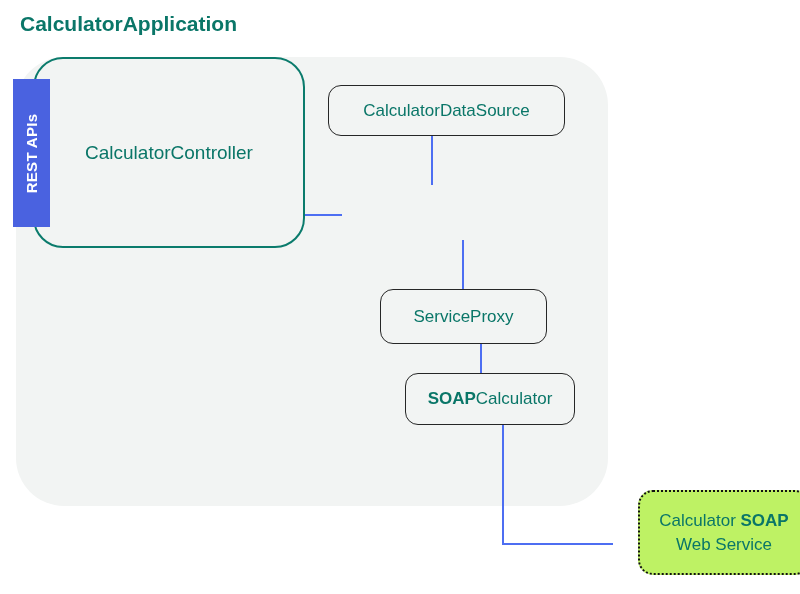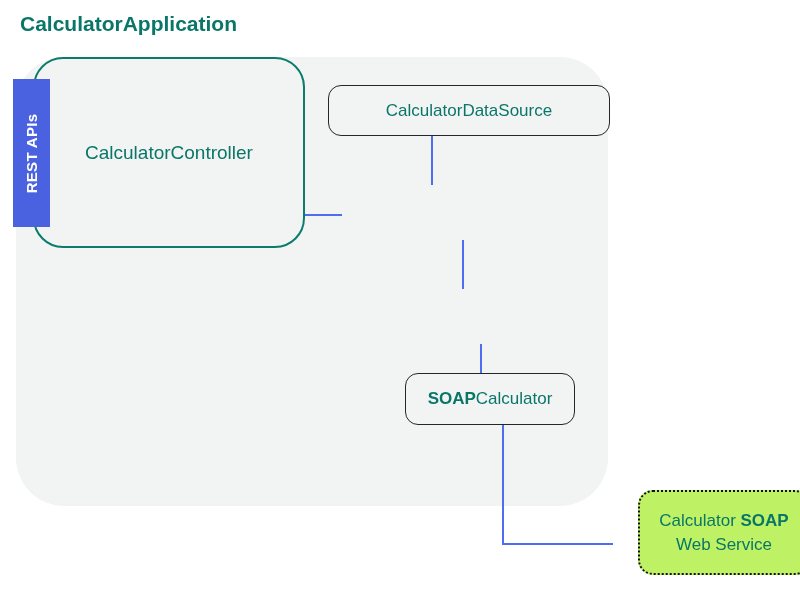--- a/index.html
+++ b/index.html
@@ -27,21 +27,21 @@
     border:2.5px solid var(--teal_border); border-radius:30px; font-size:19px;align-items:center;
   }
   .rest-apis {
     position:absolute; left:13px; top:79px; width:37px; height:148px;
     background:var(--blue_fill); display:flex; align-items:center; justify-content:center;
   }
   .rest-apis span {
     transform:rotate(-90deg); color:#ffffff; font-size:15px; font-weight:600;
     white-space:nowrap; letter-spacing:.3px;
   }
-  .datasource { left:328px; top:85px;  width:282px; height:51px; }
+  .datasource { left:328px; top:85px;  width:237px; height:51px; }
   .provider   { left:342px; top:185px; width:241px; height:55px; }
   .proxy      { left:380px; top:289px; width:167px; height:55px; }
   .soapconn   { left:405px; top:373px; width:170px; height:52px; }
   .webservice {
     left:638px; top:490px; width:172px; height:85px;
     background:#bef264; border:2px dotted #111111; border-radius:15px;
     line-height:24px;
   }
   .edge { position:absolute; background:var(--blue_line); }
   .v { width:2px; } .h { height:2px; }
@@ -75,20 +75,23 @@
 
   <div class="rest-apis">
     <span>REST APIs</span>
   </div>
 
   <div class="node datasource">
     <span>CalculatorDataSource</span>
   </div>
 
 
+  <div class="node proxy">
+    <span>ServiceProxy</span>
+  </div>
 
   <div class="node soapconn">
     <span><span class="b">SOAP</span><span>Calculator</span></span>
   </div>
 
   <div class="node webservice">
     <span>
       <span>Calculator </span><span class="b">SOAP</span><br>
       <span>Web Service</span>
     </span>

